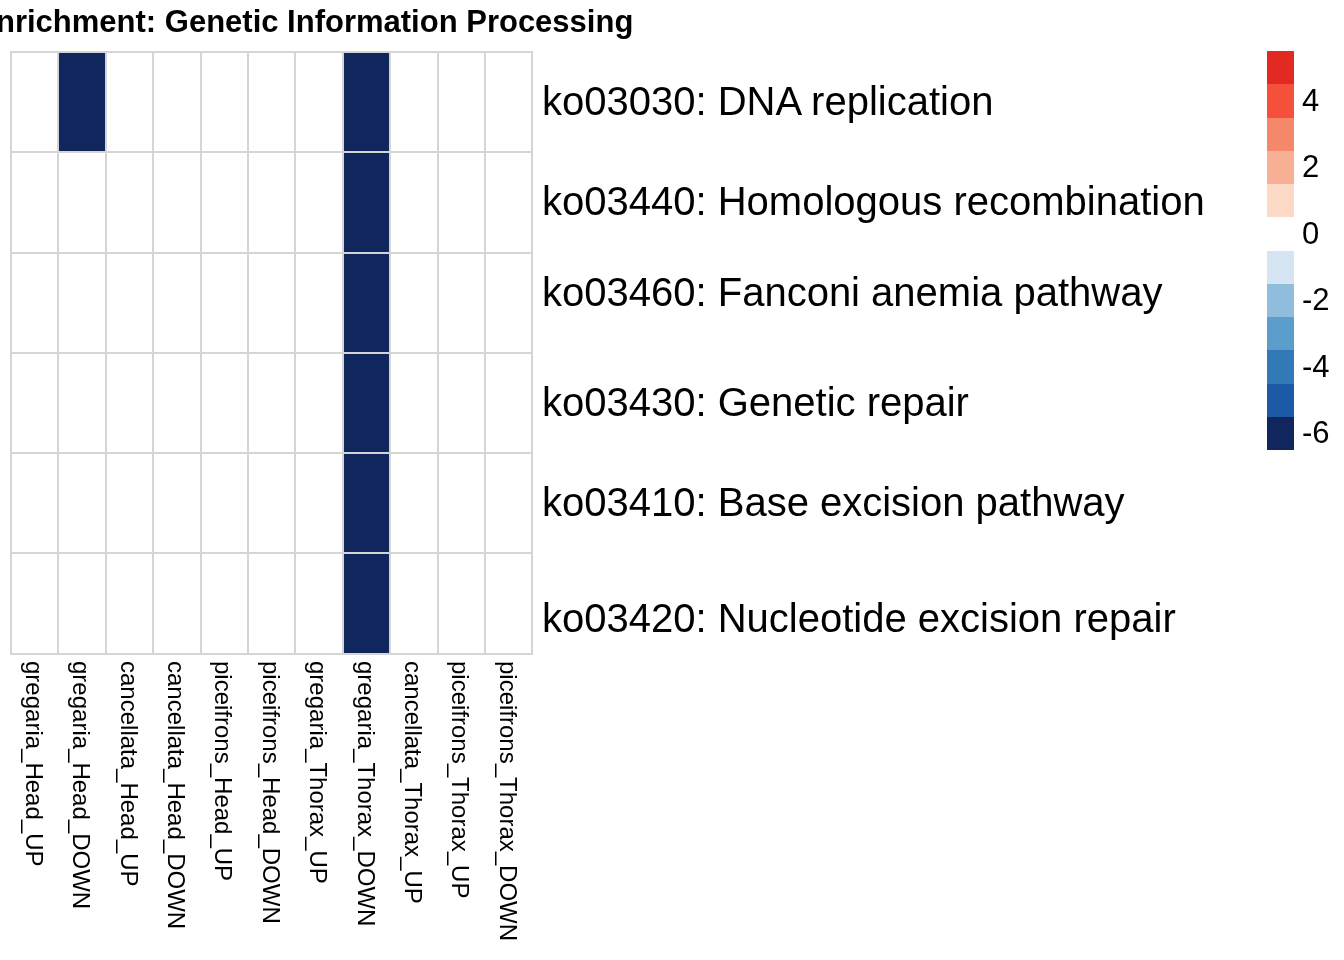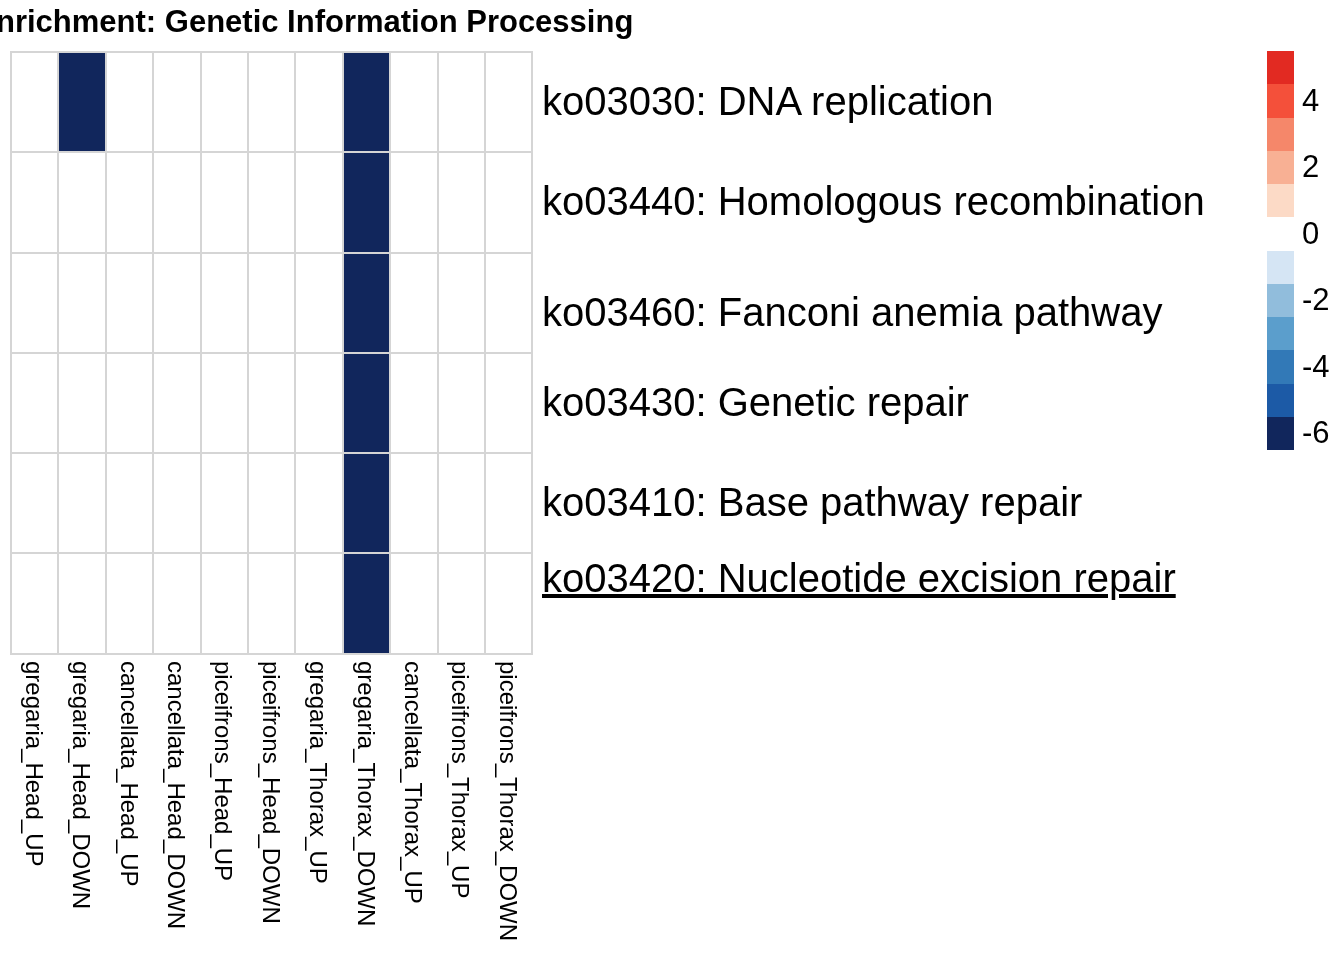--- a/index.html
+++ b/index.html
@@ -153,24 +153,24 @@
       <div class="hm-cell" style="background: rgb(255, 255, 255);"></div>
       <div class="hm-cell" style="background: rgb(17, 38, 92);"></div>
       <div class="hm-cell" style="background: rgb(255, 255, 255);"></div>
       <div class="hm-cell" style="background: rgb(255, 255, 255);"></div>
       <div class="hm-cell" style="background: rgb(255, 255, 255);"></div>
     </div>
 
   <div id="row-labels">
       <div class="row-label" style="top: 51px;">ko03030: DNA replication</div>
       <div class="row-label" style="top: 151.33px; text-align: center;">ko03440: Homologous recombination</div>
-      <div class="row-label" style="top: 262px; text-align: center;">ko03460: Fanconi anemia pathway</div>
+      <div class="row-label" style="top: 242px; text-align: center;">ko03460: Fanconi anemia pathway</div>
       <div class="row-label" style="top: 351.99px;">ko03430: Genetic repair</div>
-      <div class="row-label" style="top: 452.32px;">ko03410: Base pathway repair</div>
-      <div class="row-label" style="top: 528px; text-decoration: underline;">ko03420: Nucleotide excision repair</div>
+      <div class="row-label" style="top: 452.32px;">ko03410: Base excision pathway</div>
+      <div class="row-label" style="top: 568px;">ko03420: Nucleotide excision repair</div>
     </div>
 
   <div id="col-labels">
       <div class="col-label" style="left: 21.7px;">gregaria_Head_UP</div>
       <div class="col-label" style="left: 69.1px;">gregaria_Head_DOWN</div>
       <div class="col-label" style="left: 116.5px;">cancellata_Head_UP</div>
       <div class="col-label" style="left: 163.9px;">cancellata_Head_DOWN</div>
       <div class="col-label" style="left: 211.3px;">piceifrons_Head_UP</div>
       <div class="col-label" style="left: 258.7px;">piceifrons_Head_DOWN</div>
       <div class="col-label" style="left: 306.1px;">gregaria_Thorax_UP</div>

